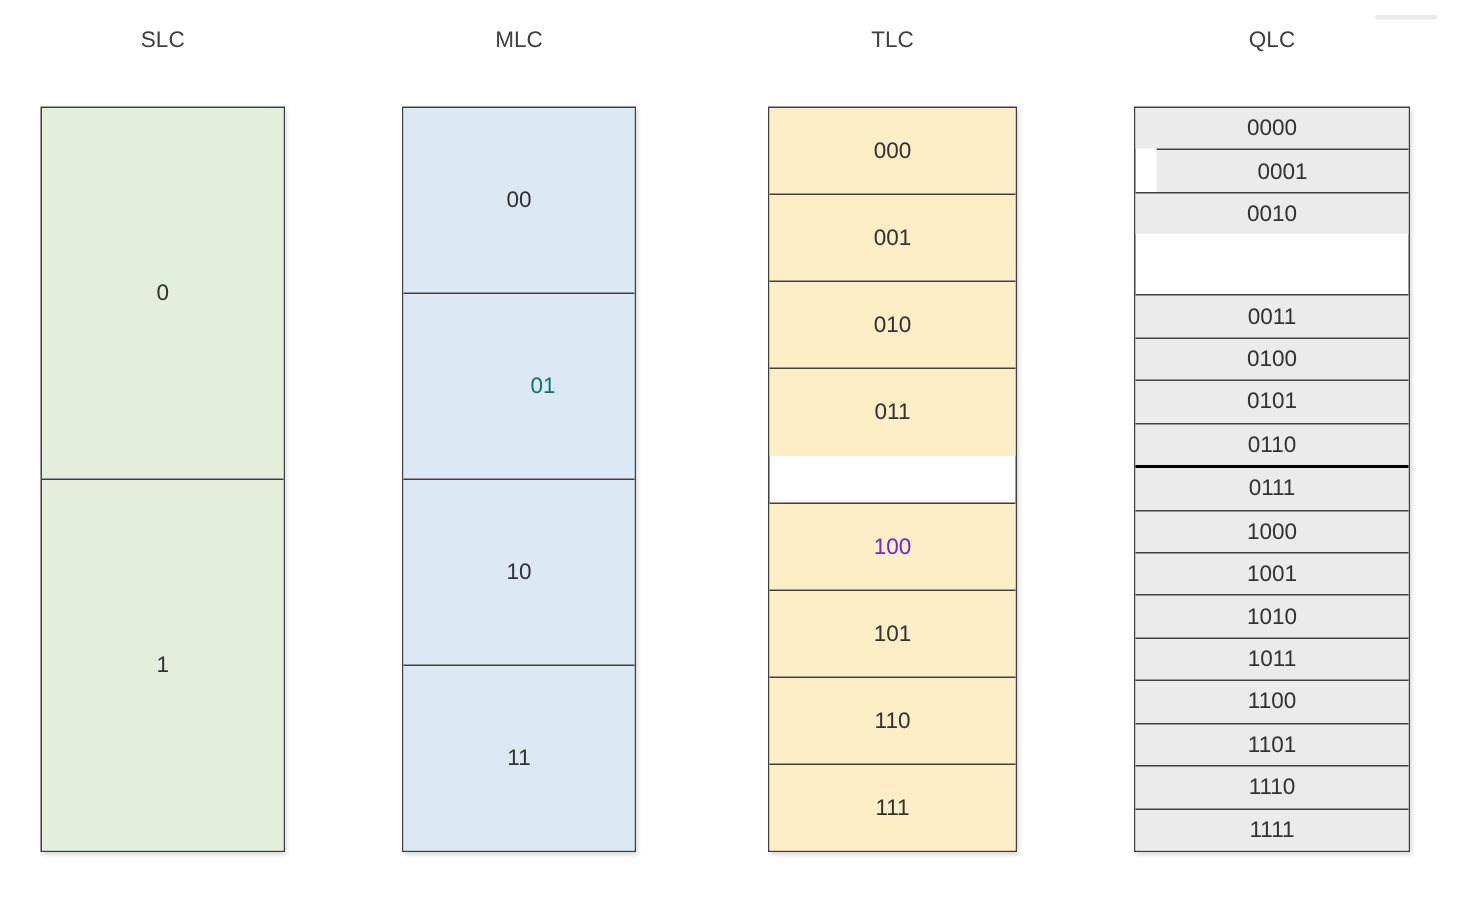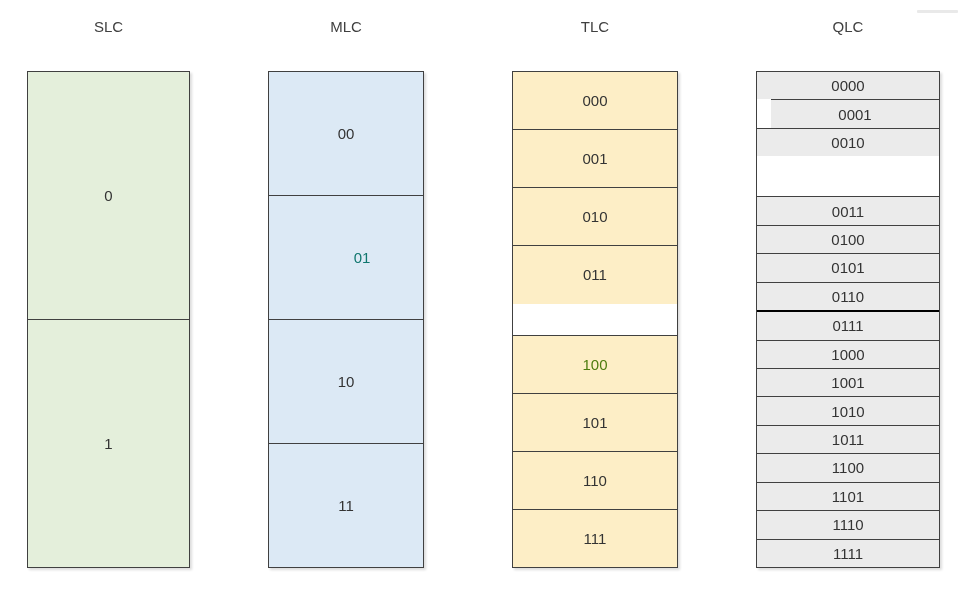--- a/index.html
+++ b/index.html
@@ -93,21 +93,21 @@
         <div class="cell" style="background: rgb(220, 233, 245); color: rgb(51, 51, 51);">11</div>
       </div>
     </div>
     <div class="column-group col-2">
       <div class="column-title" style="color: rgb(64, 64, 64);">TLC</div>
       <div class="cell-stack" style="border-color: rgb(64, 64, 64);">
         <div class="cell" style="background: rgb(253, 238, 198); color: rgb(51, 51, 51);">000</div>
         <div class="cell" style="background: rgb(253, 238, 198); color: rgb(51, 51, 51);">001</div>
         <div class="cell" style="background: rgb(253, 238, 198); color: rgb(51, 51, 51);">010</div>
         <div class="cell" style="background: rgb(253, 238, 198); color: rgb(51, 51, 51);">011</div>
-        <div class="cell" style="background: rgb(253, 238, 198); color: #4d7c0f; margin-top: 31px;">100</div>
+        <div class="cell" style="background: rgb(253, 238, 198); color: #6d28d9; margin-top: 31px;">100</div>
         <div class="cell" style="background: rgb(253, 238, 198); color: rgb(51, 51, 51);">101</div>
         <div class="cell" style="background: rgb(253, 238, 198); color: rgb(51, 51, 51);">110</div>
         <div class="cell" style="background: rgb(253, 238, 198); color: rgb(51, 51, 51);">111</div>
       </div>
     </div>
     <div class="column-group col-3">
       <div class="column-title" style="color: rgb(64, 64, 64);">QLC</div>
       <div class="cell-stack" style="border-color: rgb(64, 64, 64);">
         <div class="cell" style="background: rgb(235, 235, 235); color: rgb(51, 51, 51);">0000</div>
         <div class="cell" style="background: rgb(235, 235, 235); color: rgb(51, 51, 51); margin-left: 14px;">0001</div>

